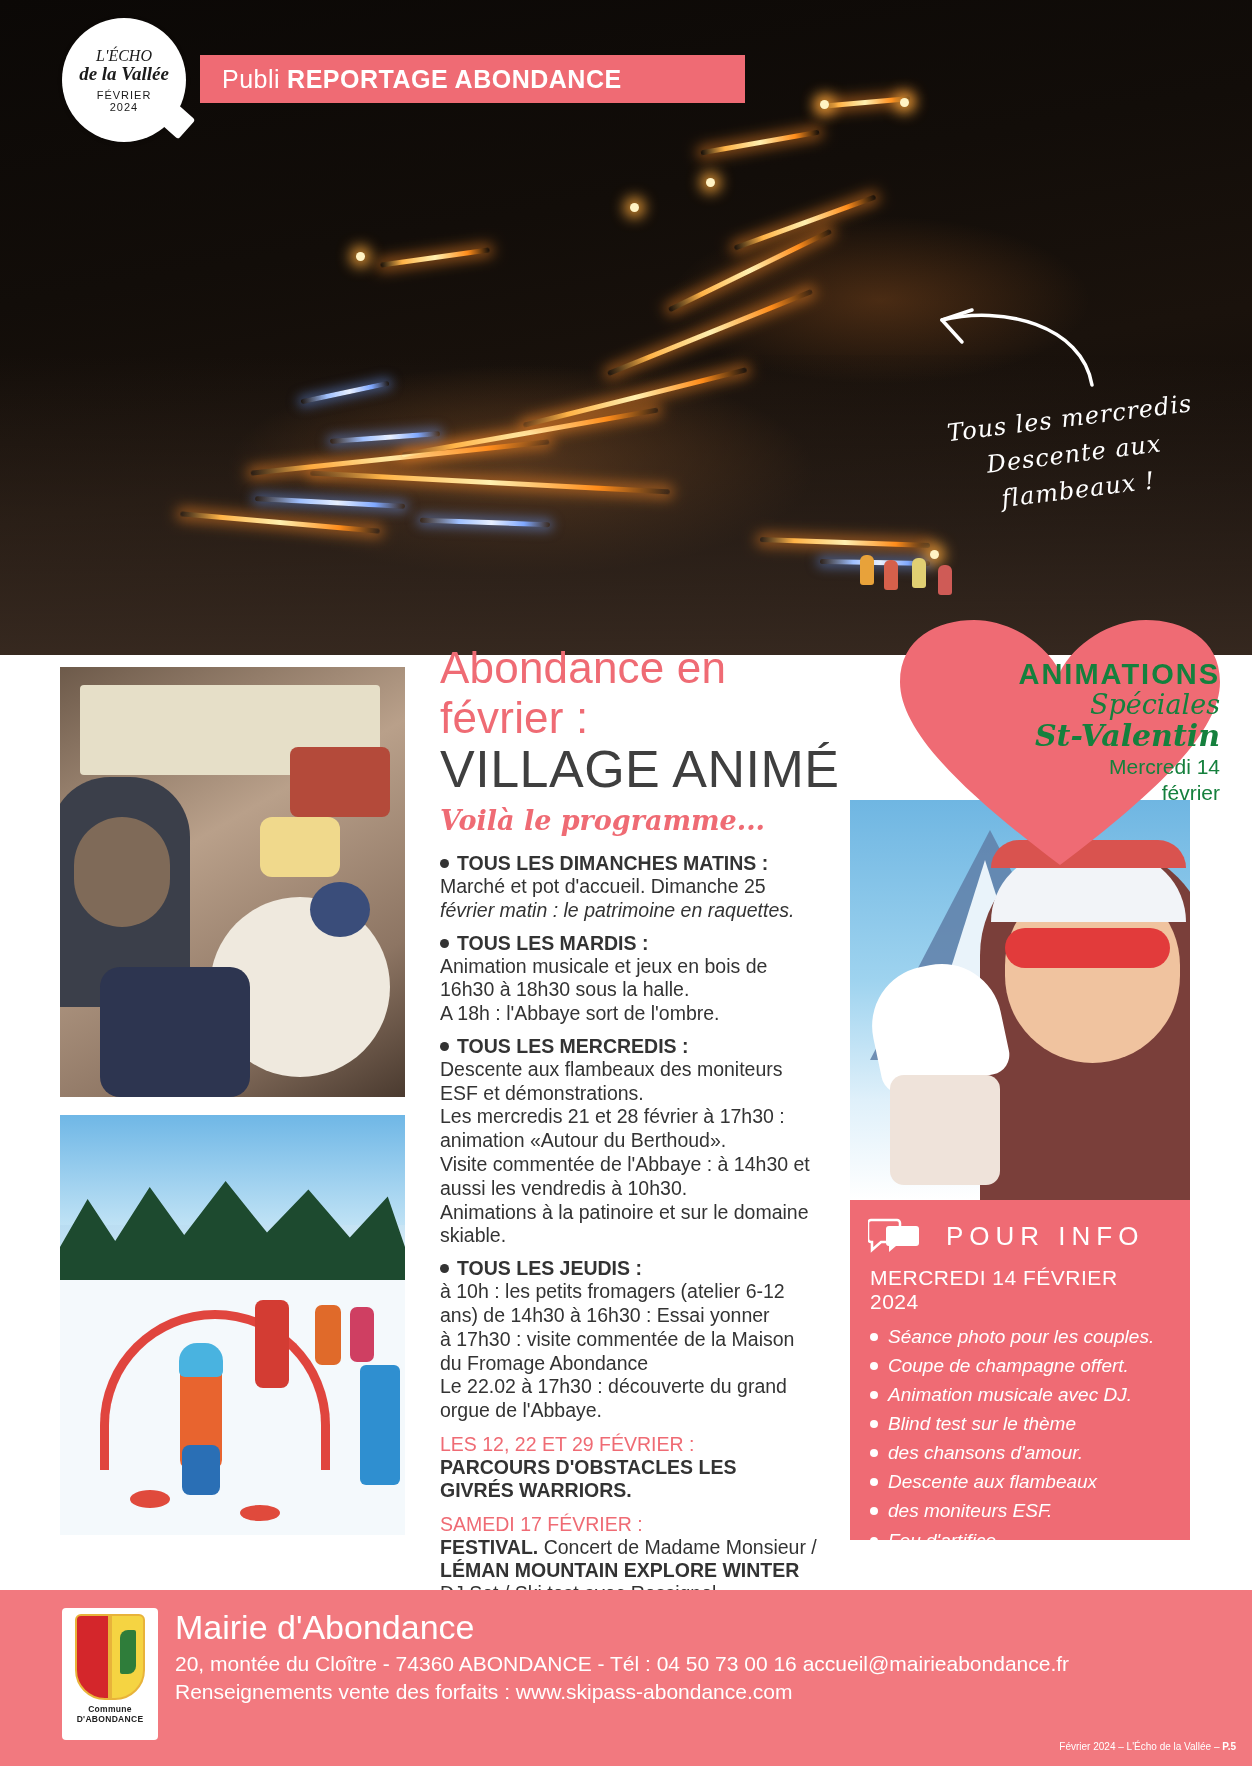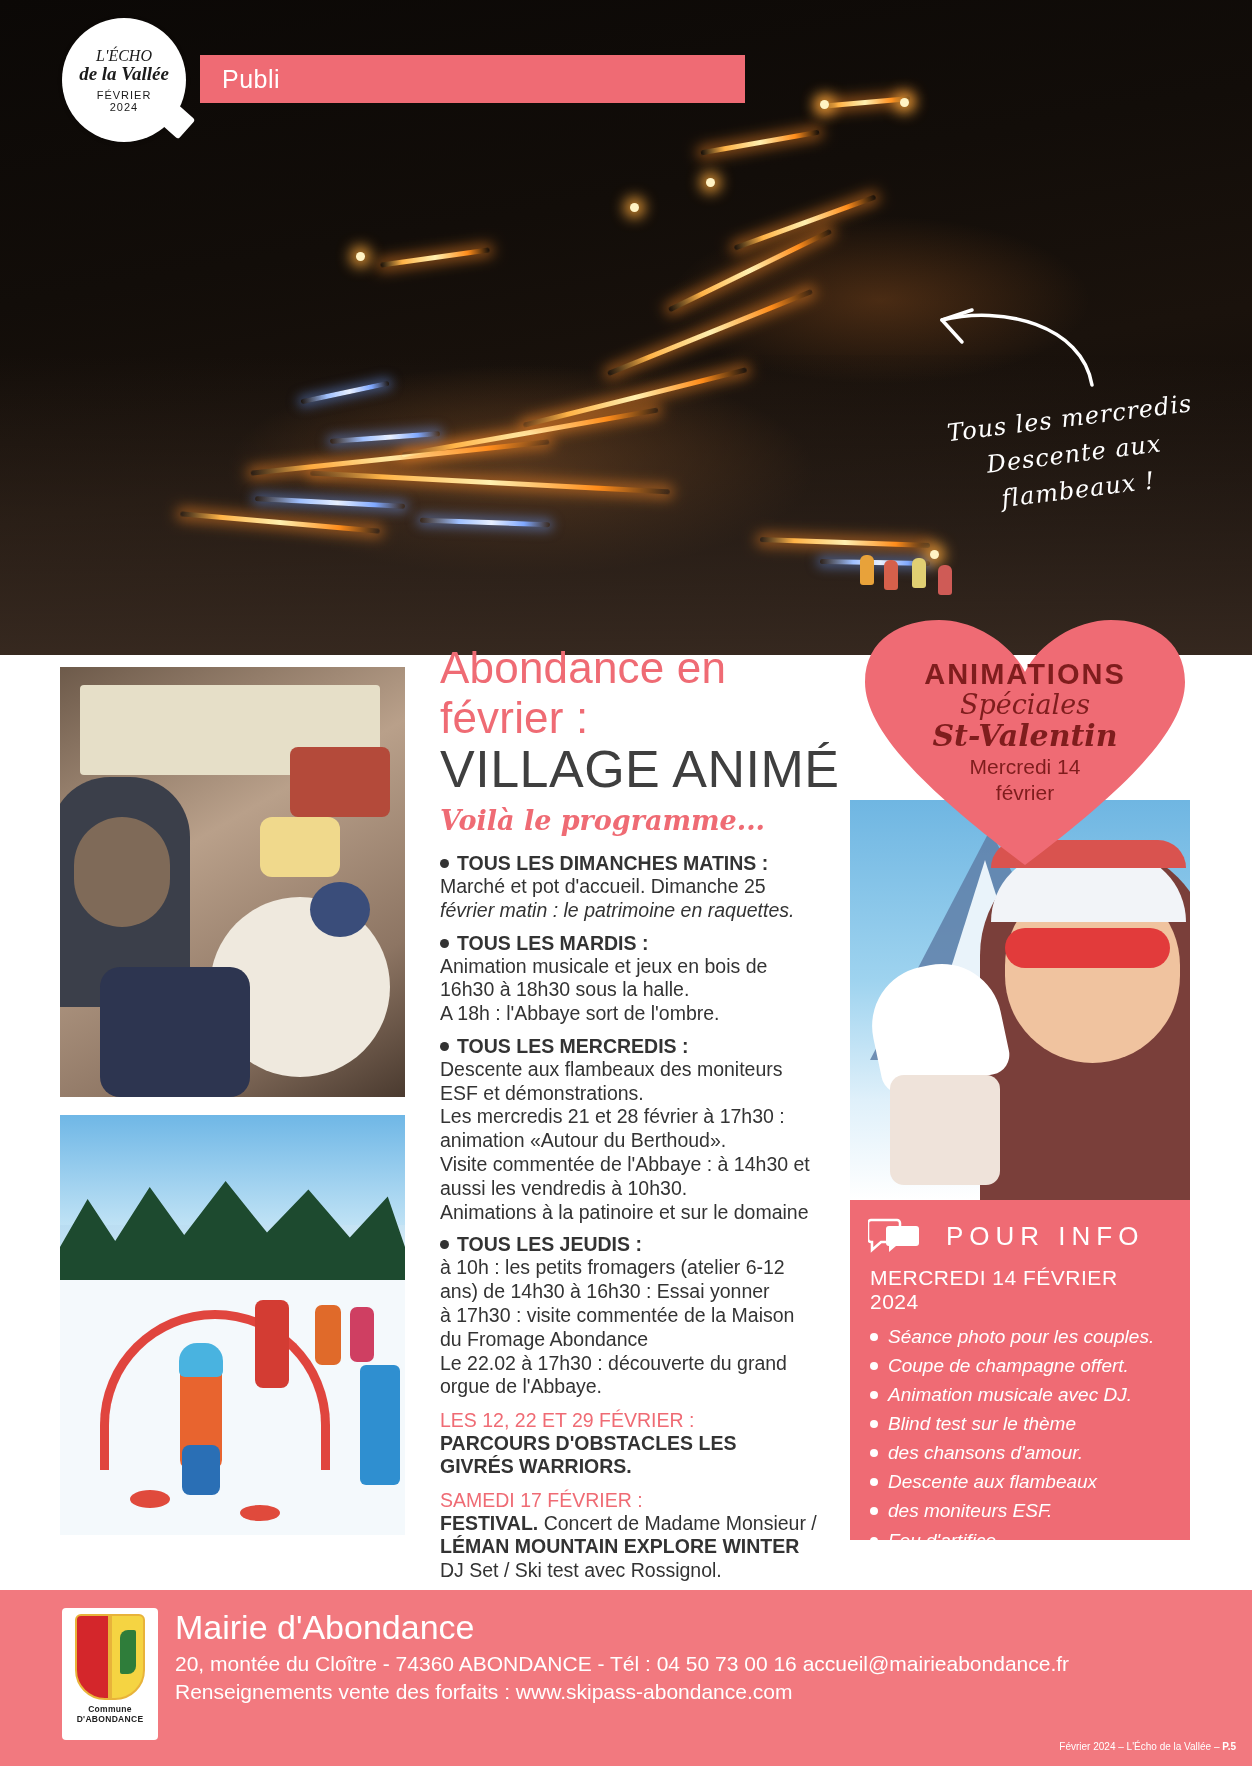--- a/index.html
+++ b/index.html
@@ -115,22 +115,22 @@
     font-style: italic; font-size: 19px; line-height: 1.32; margin-bottom: 4px;
     padding-left: 20px; position: relative;
   }
   .info-list li:before {
     content: ""; position: absolute; left: 2px; top: 9px; width: 8px; height: 8px;
     background: #ffffff; border-radius: 50%;
   }
 
   
   .heart-badge {
-    position: absolute; left: 865px; top: -35px; width: 320px; height: 250px; z-index: 7;
-    color: #7f1d1d; text-align: center;
+    position: absolute; left: 900px; top: -35px; width: 320px; height: 250px; z-index: 7;
+    color: #15803d; text-align: right;
   }
   .heart-shape {
     position: absolute; inset: 0;
     background: #ef6b74;
     clip-path: path("M160 245 C 60 170, 0 110, 0 62 C 0 18, 38 0, 74 0 C 110 0, 146 24, 160 52 C 174 24, 210 0, 246 0 C 282 0, 320 18, 320 62 C 320 110, 260 170, 160 245 Z");
   }
   .heart-txt { position: relative; z-index: 2; padding-top: 38px; }
   .heart-txt .t1 { font-size: 29px; font-weight: bold; letter-spacing: 2px; }
   .heart-txt .t2 { font-size: 27px; font-style: italic; font-family: "DejaVu Serif", serif; margin-top: -2px; }
   .heart-txt .t3 { font-size: 30px; font-weight: bold; font-style: italic; font-family: "DejaVu Serif", serif; margin-top: -2px; }
@@ -225,20 +225,21 @@
 
     <div class="echo-badge">
       <div class="l1">L'ÉCHO</div>
       <div class="l2">de la Vallée</div>
       <div class="l3">FÉVRIER</div>
       <div class="l4">2024</div>
     </div>
 
     <div class="ribbon">
       <span class="light">Publi</span>
+      <span class="bold">REPORTAGE ABONDANCE</span>
     </div>
 
     <svg class="curvearrow" width="180" height="110" viewBox="0 0 180 110">
       <path d="M10 20 C 70 5, 150 25, 160 85" stroke="#ffffff" stroke-width="3.5" fill="none" stroke-linecap="round"></path>
       <path d="M10 20 L 40 10 M10 20 L 30 42" stroke="#ffffff" stroke-width="3.5" fill="none" stroke-linecap="round"></path>
     </svg>
 
     <div class="handnote">
       <div>Tous les mercredis</div>
       <div>Descente aux flambeaux !</div>
@@ -338,20 +339,21 @@
 
       <div class="blk">
         <div class="hdr">TOUS LES MERCREDIS :</div>
         <p>Descente aux flambeaux des moniteurs</p>
         <p>ESF et démonstrations.</p>
         <p>Les mercredis 21 et 28 février à 17h30 :</p>
         <p>animation «Autour du Berthoud».</p>
         <p>Visite commentée de l'Abbaye : à 14h30 et</p>
         <p>aussi les vendredis à 10h30.</p>
         <p>Animations à la patinoire et sur le domaine</p>
+        <p>skiable.</p>
       </div>
 
       <div class="blk">
         <div class="hdr">TOUS LES JEUDIS :</div>
         <p>à 10h : les petits fromagers (atelier 6-12</p>
         <p>ans) de 14h30 à 16h30 : Essai yonner</p>
         <p>à 17h30 : visite commentée de la Maison</p>
         <p>du Fromage Abondance</p>
         <p>Le 22.02 à 17h30 : découverte du grand</p>
         <p>orgue de l'Abbaye.</p>

